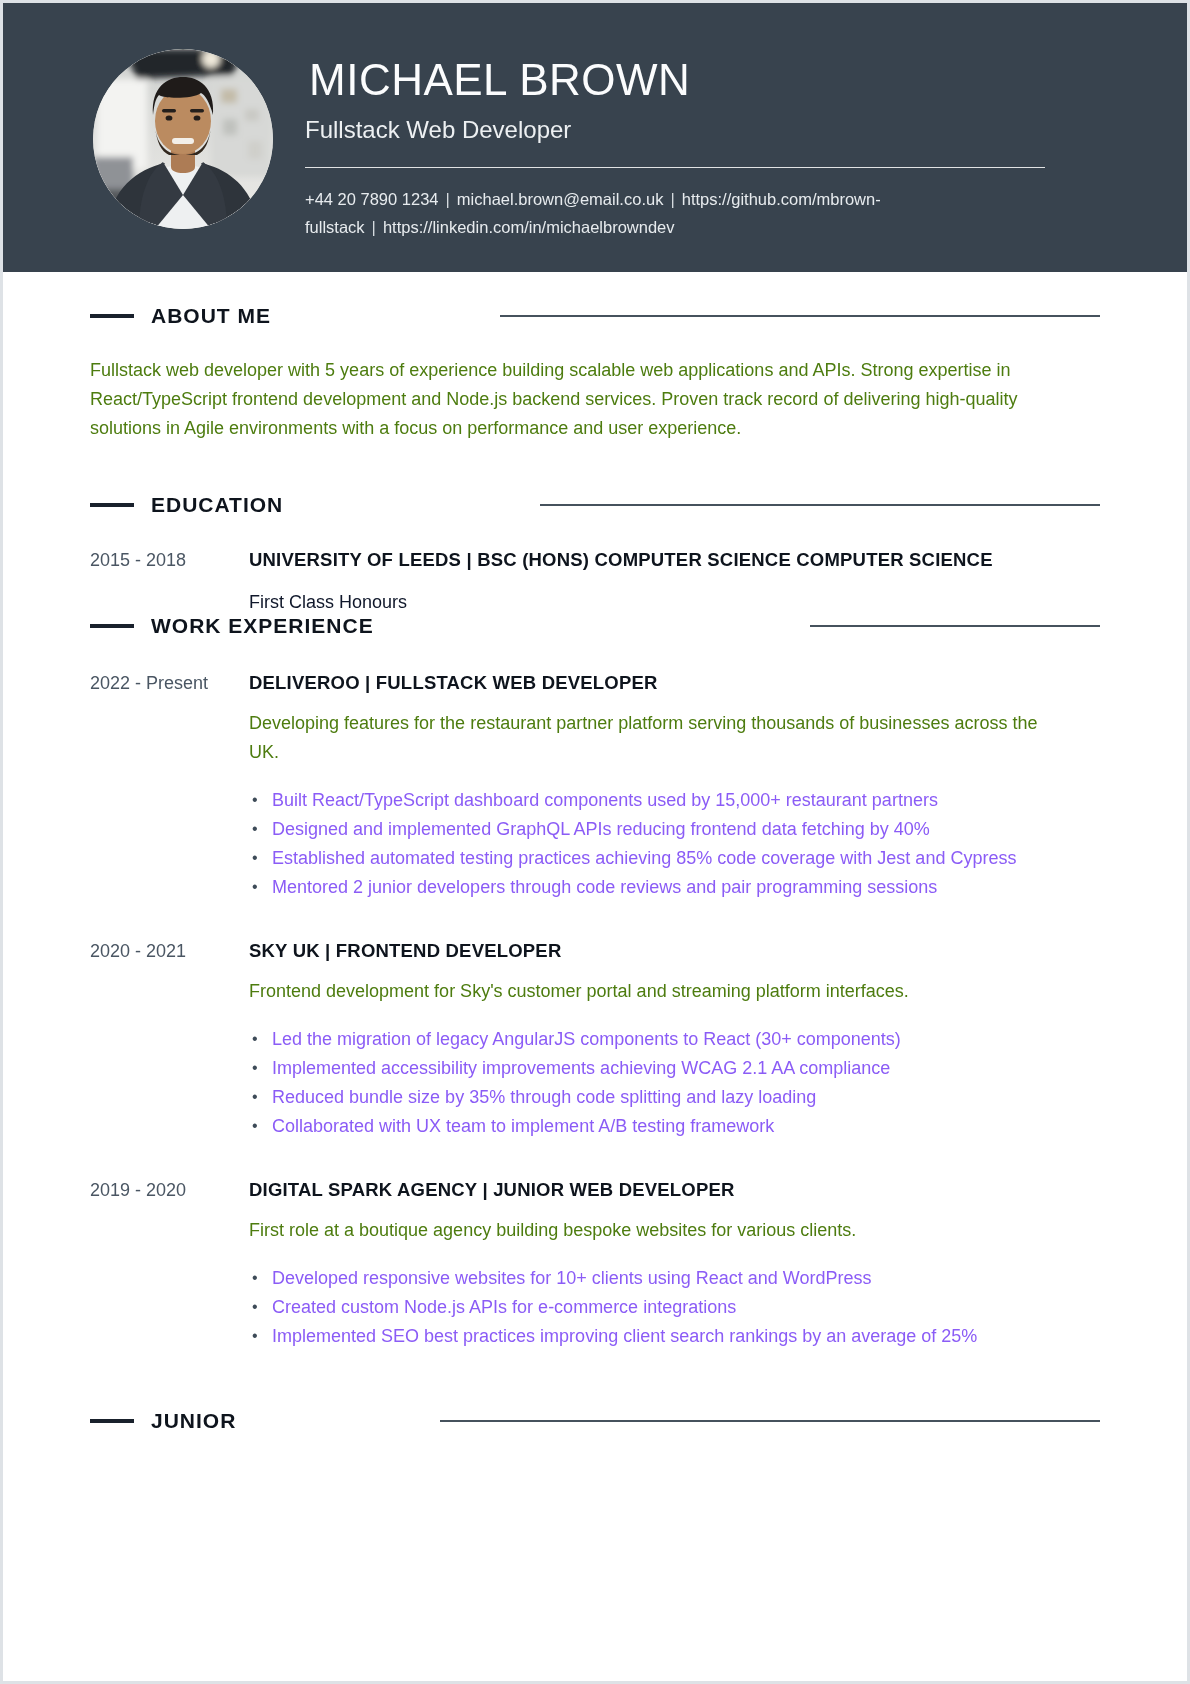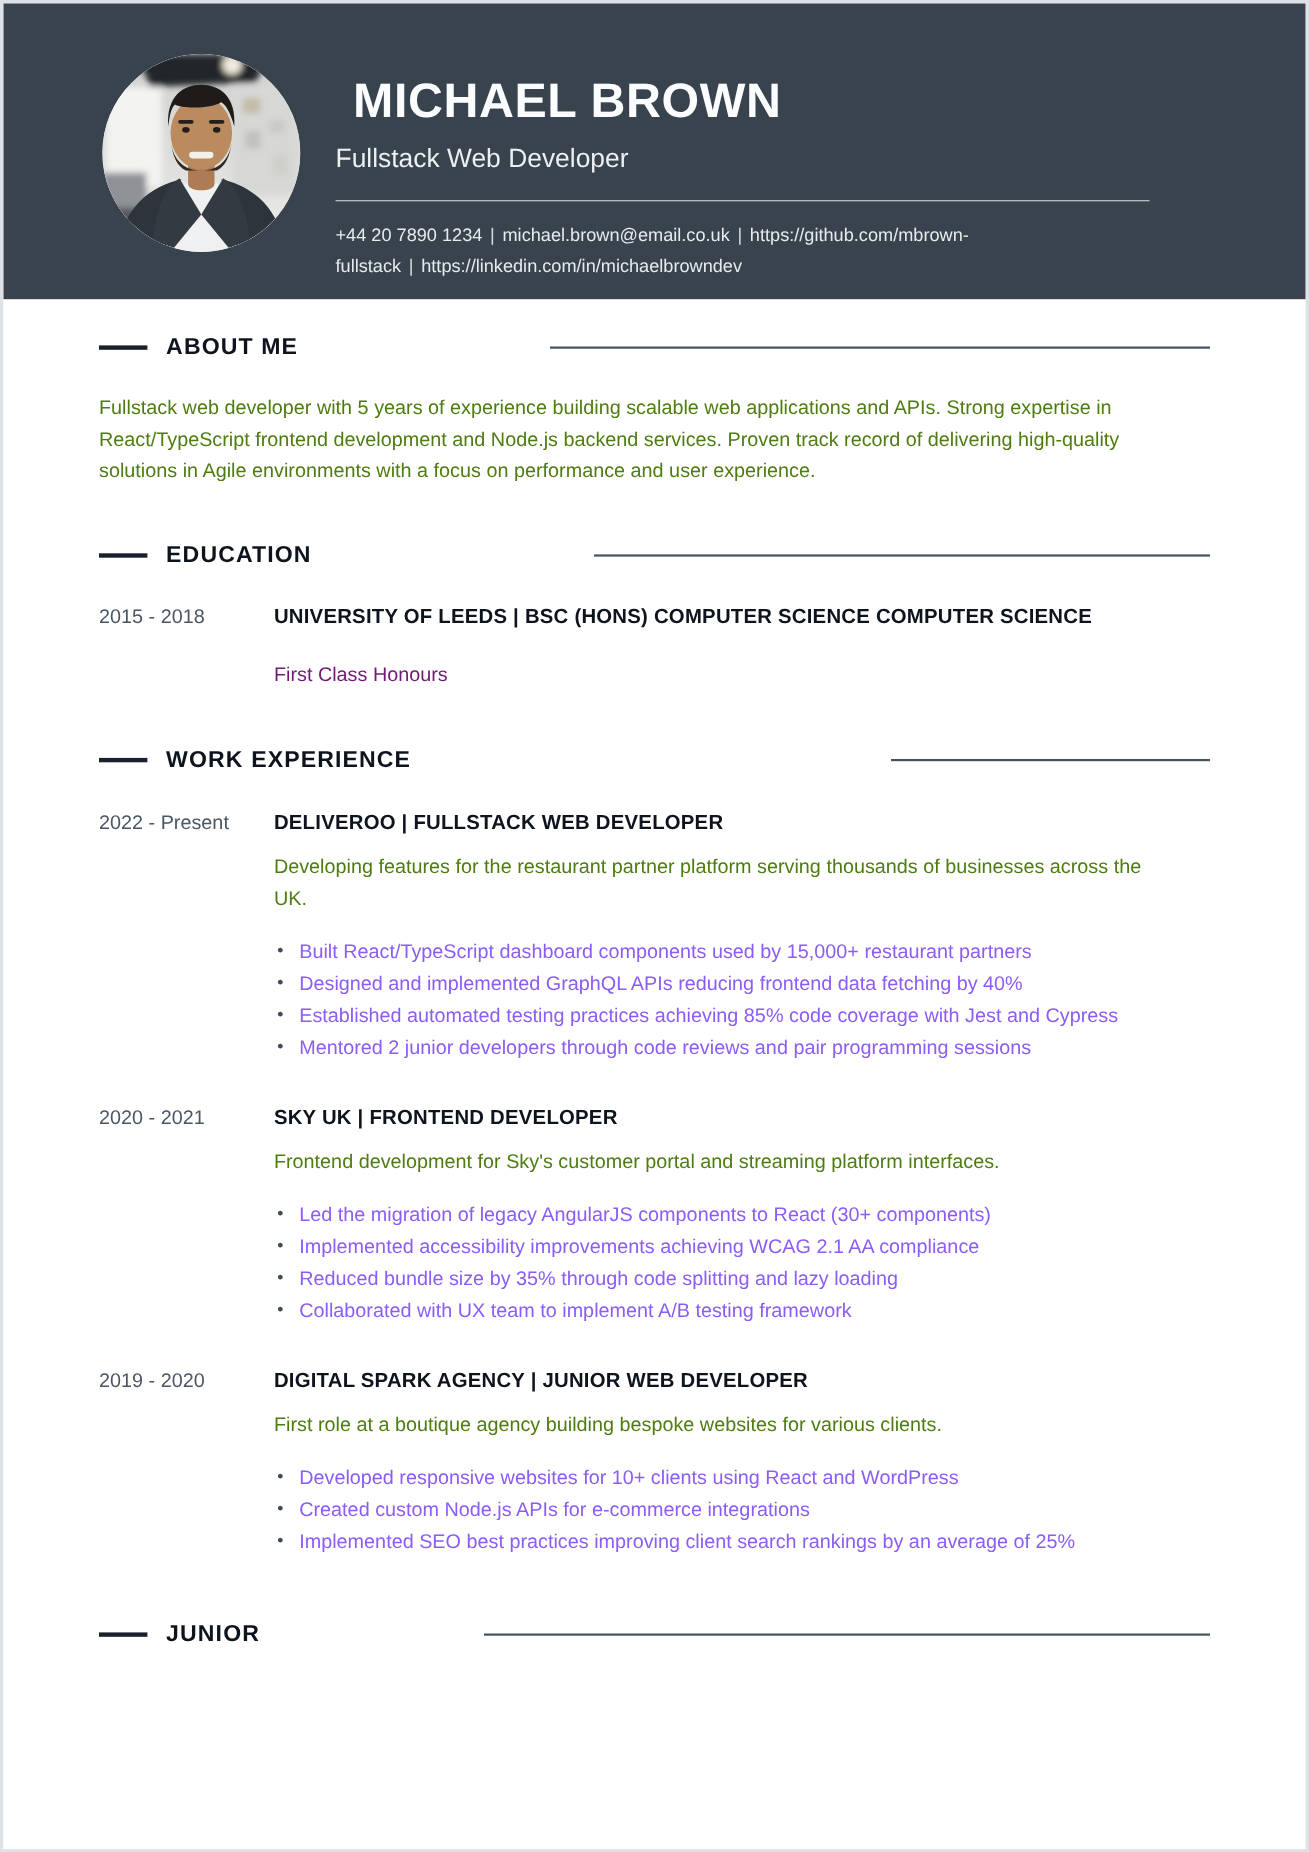--- a/index.html
+++ b/index.html
@@ -10,21 +10,21 @@
   }
   
   .hdr{height:269px;background:#38434e;display:flex;}
   .photo-wrap{
     width:180px;height:180px;border-radius:50%;overflow:hidden;
     margin:46px 0 0 90px;flex:0 0 auto;background:#d8d8d6;
   }
   .photo-wrap svg{display:block;}
   .hdr-right{margin-left:32px;padding-top:50px;}
   .hdr h1{
-    margin:16px;color:#fbfcfd;font-size:44px;font-weight:700;letter-spacing:0.5px;line-height:1.05;
+    margin:4px;color:#fbfcfd;font-size:44px;font-weight:400;letter-spacing:0.5px;line-height:1.05;
   }
   .job{color:#edf0f2;font-size:24px;margin-top:13px;}
   .hdr-rule{width:740px;height:0;border-top:1px solid rgba(255,255,255,0.85);margin-top:23px;}
   .contact{width:740px;color:#e7ebee;font-size:16.5px;line-height:28px;margin-top:17px;}
   .contact .sep{margin:0 7px;opacity:0.9;}
   
   main{padding:34px 87px 0 87px;}
   .sec-head{display:flex;align-items:center;}
   .dash{width:44px;height:4px;background:#19212c;margin-right:17px;flex:0 0 auto;}
   .sec-head h2{
@@ -33,32 +33,32 @@
   .sec-line{height:2px;background:#46525d;margin-left:auto;flex:0 0 auto;}
   .sec-head.about  .sec-line{width:600px;}
   .sec-head.education .sec-line{width:560px;}
   .sec-head.work   .sec-line{width:290px;}
   .sec-head.skills .sec-line{width:660px;}
 
   .about-text{
     margin:30px 0 0 0;max-width:945px;color:#4d7c0f;font-size:18px;line-height:29px;
   }
   .sec-head.education{margin-top:52px;}
-  .sec-head.work{margin-top:54px;}
+  .sec-head.work{}
   .sec-head.skills{margin-top:60px;}
 
   .entry{display:flex;margin-top:32px;}
   .entry .dates{
     width:159px;flex:0 0 auto;color:#4a5663;font-size:18px;line-height:25px;padding-top:1px;
   }
   .entry-body{width:790px;}
   .entry-body h3{
     margin:0;font-size:18.5px;font-weight:800;color:#0e141d;line-height:25px;letter-spacing:0.2px;
   }
-  .entry .subtitle{margin-top:28px;color:#701a75;font-size:18px;line-height:27px;}
+  .entry .subtitle{margin-top:17px;color:#0f172a;font-size:18px;line-height:27px;}
   .entry .desc{margin-top:14px;color:#4d7c0f;font-size:18px;line-height:29px;}
   .entry ul{list-style:none;margin:19px 0 0 0;padding:0;}
   .entry li{
     position:relative;padding-left:23px;color:#8b5cf6;font-size:18px;line-height:29px;
   }
   .entry li::before{
     content:"•";position:absolute;left:3px;top:-1px;color:#3e4b58;font-size:16px;
   }
   .work-entry{margin-top:36px;}
   .work-entry.first{margin-top:34px;}

